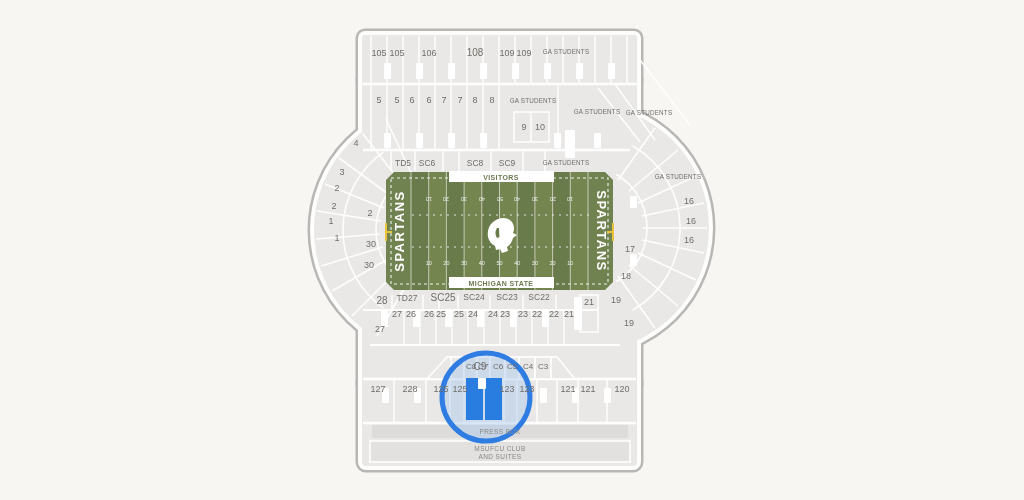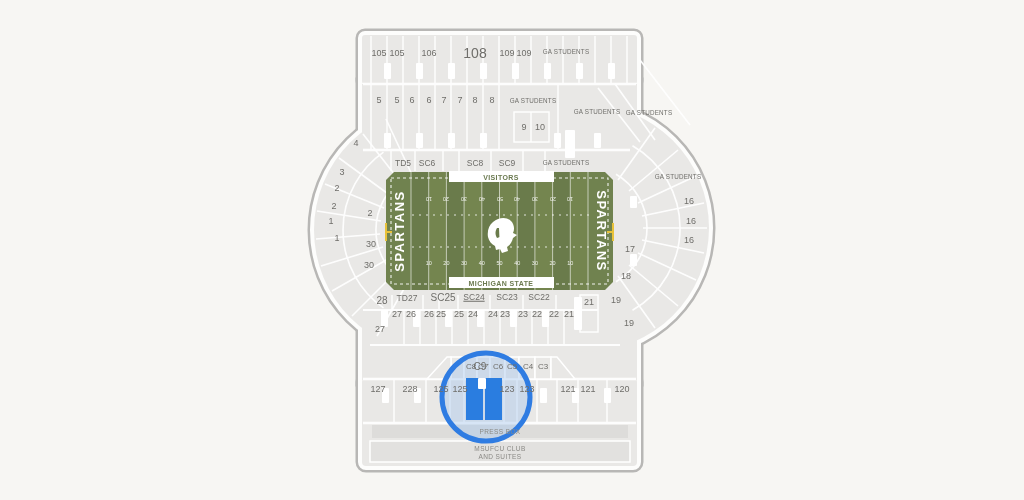--- a/index.html
+++ b/index.html
@@ -295,21 +295,21 @@
   <span class="field-bar-text" style="left:501px;top:176.5px;">VISITORS</span>
   <span class="field-bar-text" style="left:501px;top:282.5px;">MICHIGAN STATE</span>
   <span class="endzone-text endzone-left" style="left:399px;top:231px;">SPARTANS</span>
   <span class="endzone-text endzone-right" style="left:601px;top:231px;">SPARTANS</span>
   <span class="bar-text" style="left:500px;top:431px;">PRESS BOX</span>
   <span class="bar-text" style="left:500px;top:448px;">MSUFCU CLUB</span>
   <span class="bar-text" style="left:500px;top:456px;">AND SUITES</span>
 <span class="sec-label" style="left: 379px; top: 53px; font-size: 9px;">105</span>
       <span class="sec-label" style="left: 397px; top: 53px; font-size: 9px;">105</span>
       <span class="sec-label" style="left: 429px; top: 53px; font-size: 9px;">106</span>
-      <span class="sec-label" style="left: 475px; top: 53px; font-size: 14px;">108</span>
+      <span class="sec-label" style="left: 475px; top: 53px; font-size: 10px;">108</span>
       <span class="sec-label" style="left: 507px; top: 53px; font-size: 9px;">109</span>
       <span class="sec-label" style="left: 524px; top: 53px; font-size: 9px;">109</span>
       <span class="sec-label ga" style="left: 566px; top: 52px; font-size: 6.3px;">GA STUDENTS</span>
       <span class="sec-label" style="left: 379px; top: 100px; font-size: 9px;">5</span>
       <span class="sec-label" style="left: 397px; top: 100px; font-size: 9px;">5</span>
       <span class="sec-label" style="left: 412px; top: 100px; font-size: 9px;">6</span>
       <span class="sec-label" style="left: 429px; top: 100px; font-size: 9px;">6</span>
       <span class="sec-label" style="left: 444px; top: 100px; font-size: 9px;">7</span>
       <span class="sec-label" style="left: 460px; top: 100px; font-size: 9px;">7</span>
       <span class="sec-label" style="left: 475px; top: 100px; font-size: 9px;">8</span>
@@ -338,21 +338,21 @@
       <span class="sec-label" style="left: 380px; top: 329px; font-size: 9px;">27</span>
       <span class="sec-label" style="left: 689px; top: 201px; font-size: 9px;">16</span>
       <span class="sec-label" style="left: 691px; top: 221px; font-size: 9px;">16</span>
       <span class="sec-label" style="left: 689px; top: 240px; font-size: 9px;">16</span>
       <span class="sec-label" style="left: 630px; top: 249px; font-size: 9px;">17</span>
       <span class="sec-label" style="left: 626px; top: 276px; font-size: 9px;">18</span>
       <span class="sec-label" style="left: 616px; top: 300px; font-size: 9px;">19</span>
       <span class="sec-label" style="left: 629px; top: 323px; font-size: 9px;">19</span>
       <span class="sec-label" style="left: 407px; top: 298px; font-size: 8.5px;">TD27</span>
       <span class="sec-label" style="left: 443px; top: 298px; font-size: 10px;">SC25</span>
-      <span class="sec-label" style="left: 474px; top: 297px; font-size: 8.5px; text-decoration: underline;">SC24</span>
+      <span class="sec-label" style="left: 474px; top: 297px; font-size: 8.5px;">SC24</span>
       <span class="sec-label" style="left: 507px; top: 297px; font-size: 8.5px;">SC23</span>
       <span class="sec-label" style="left: 539px; top: 297px; font-size: 8.5px;">SC22</span>
       <span class="sec-label" style="left: 589px; top: 302px; font-size: 9px;">21</span>
       <span class="sec-label" style="left: 397px; top: 314px; font-size: 9px;">27</span>
       <span class="sec-label" style="left: 411px; top: 314px; font-size: 9px;">26</span>
       <span class="sec-label" style="left: 429px; top: 314px; font-size: 9px;">26</span>
       <span class="sec-label" style="left: 441px; top: 314px; font-size: 9px;">25</span>
       <span class="sec-label" style="left: 459px; top: 314px; font-size: 9px;">25</span>
       <span class="sec-label" style="left: 473px; top: 314px; font-size: 9px;">24</span>
       <span class="sec-label" style="left: 493px; top: 314px; font-size: 9px;">24</span>

